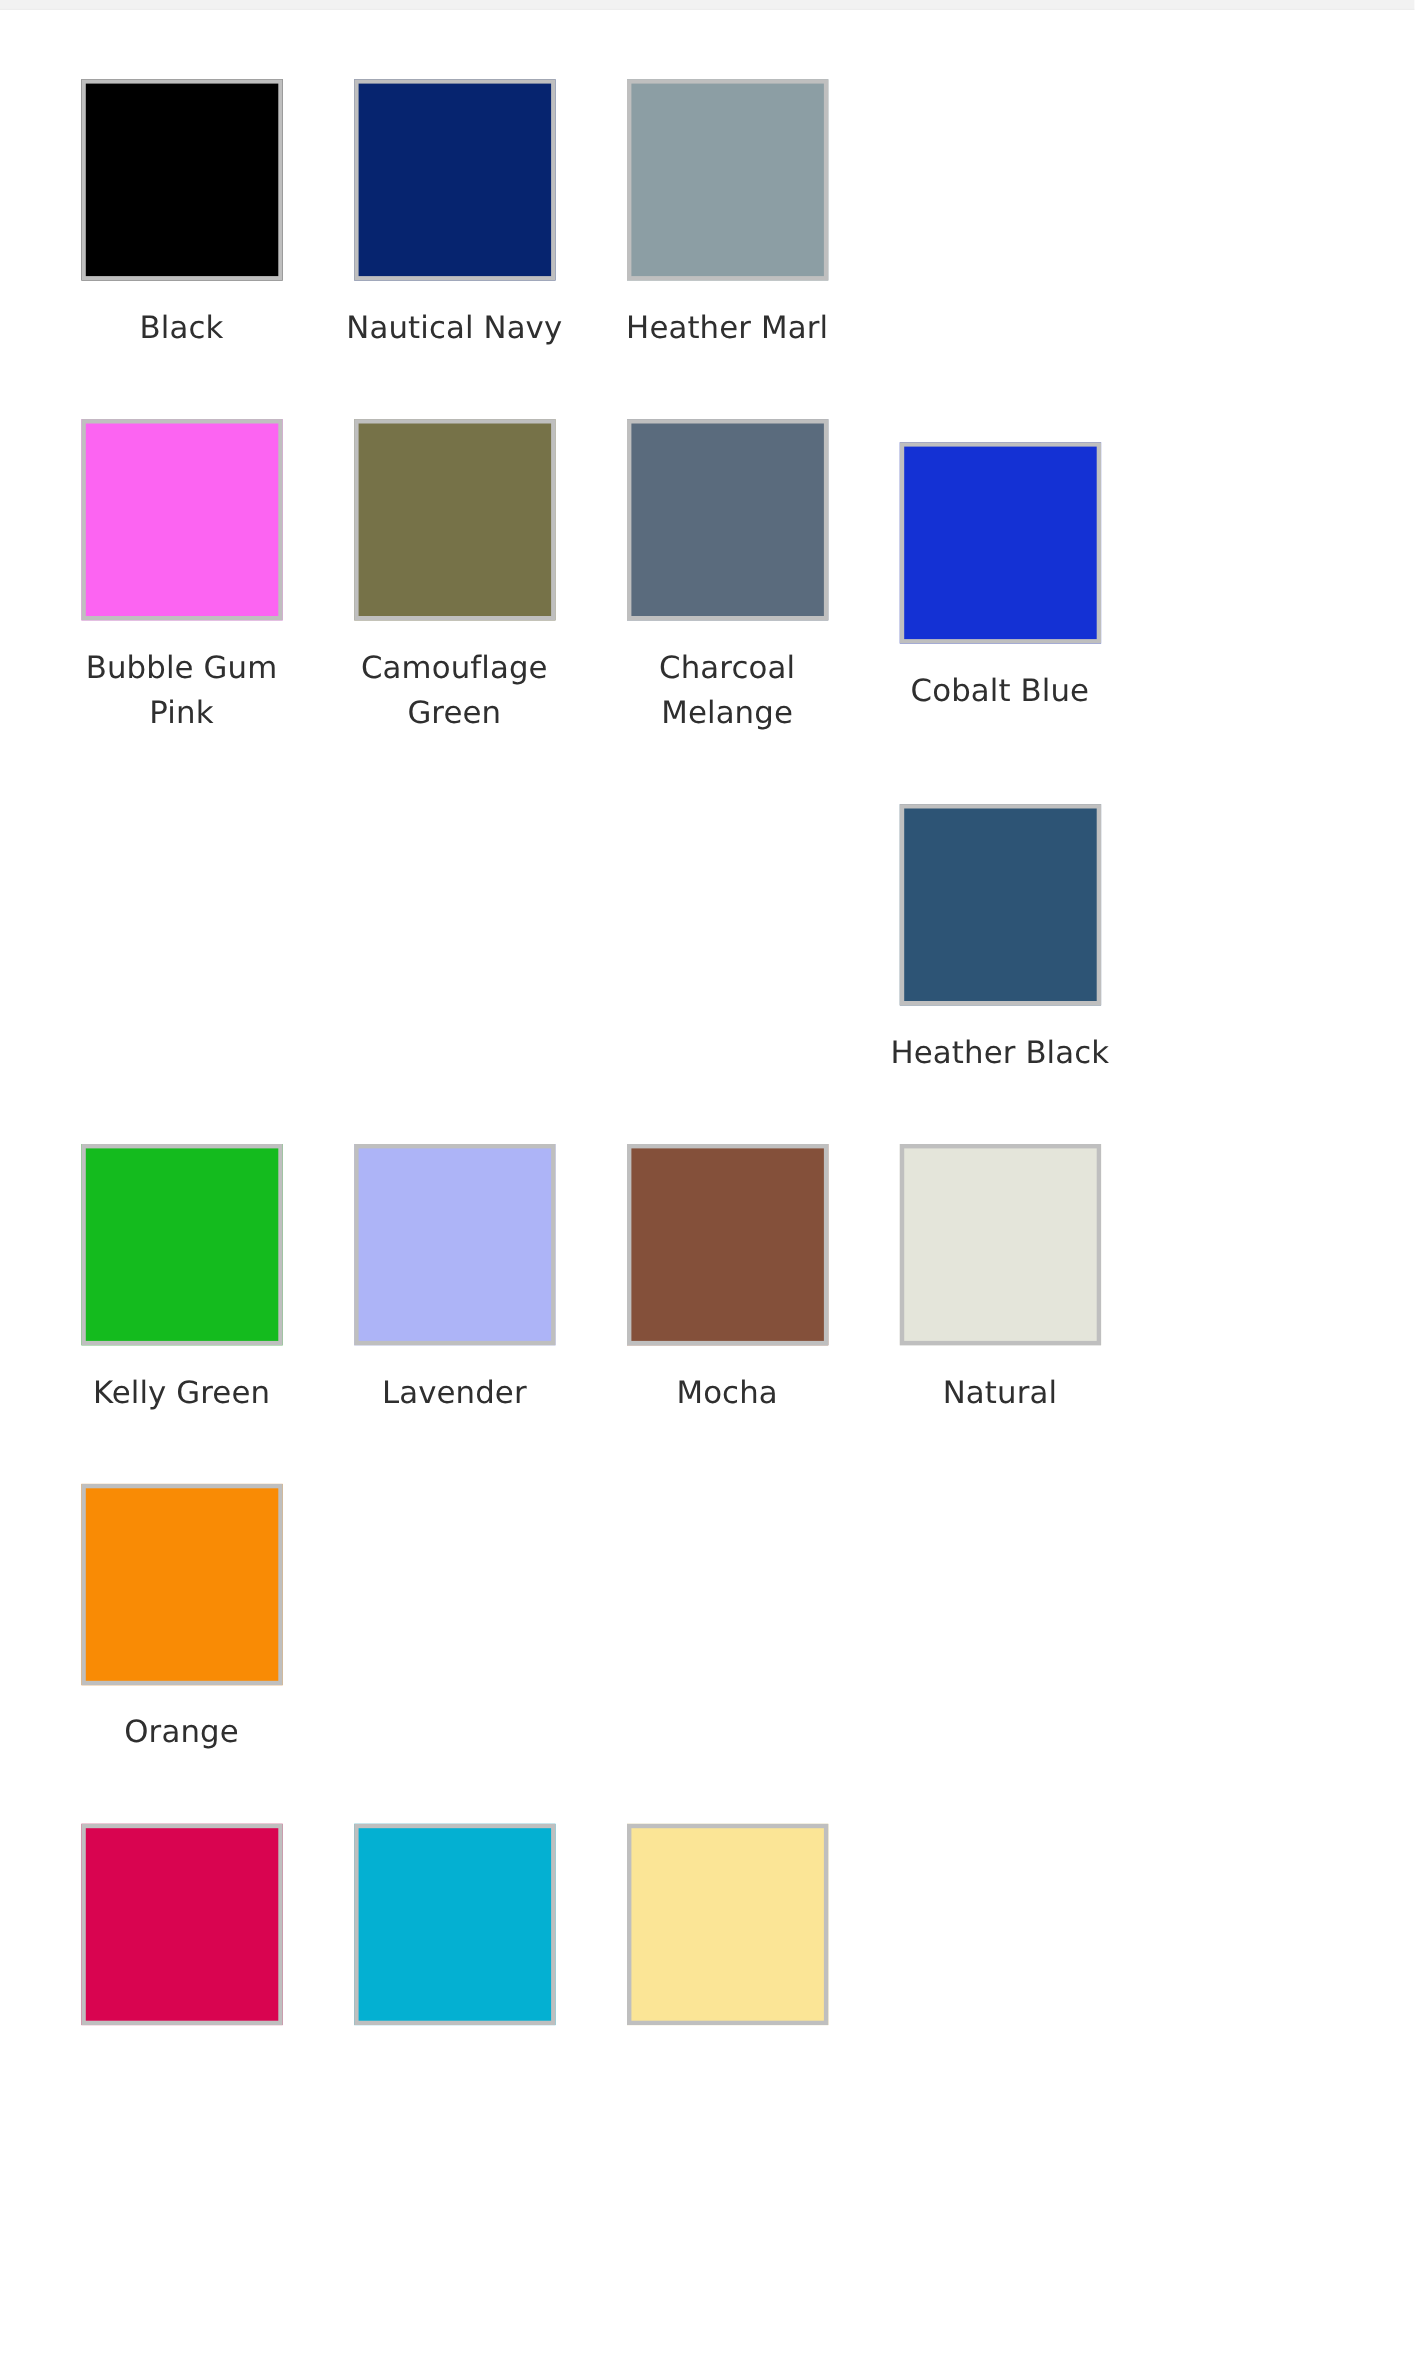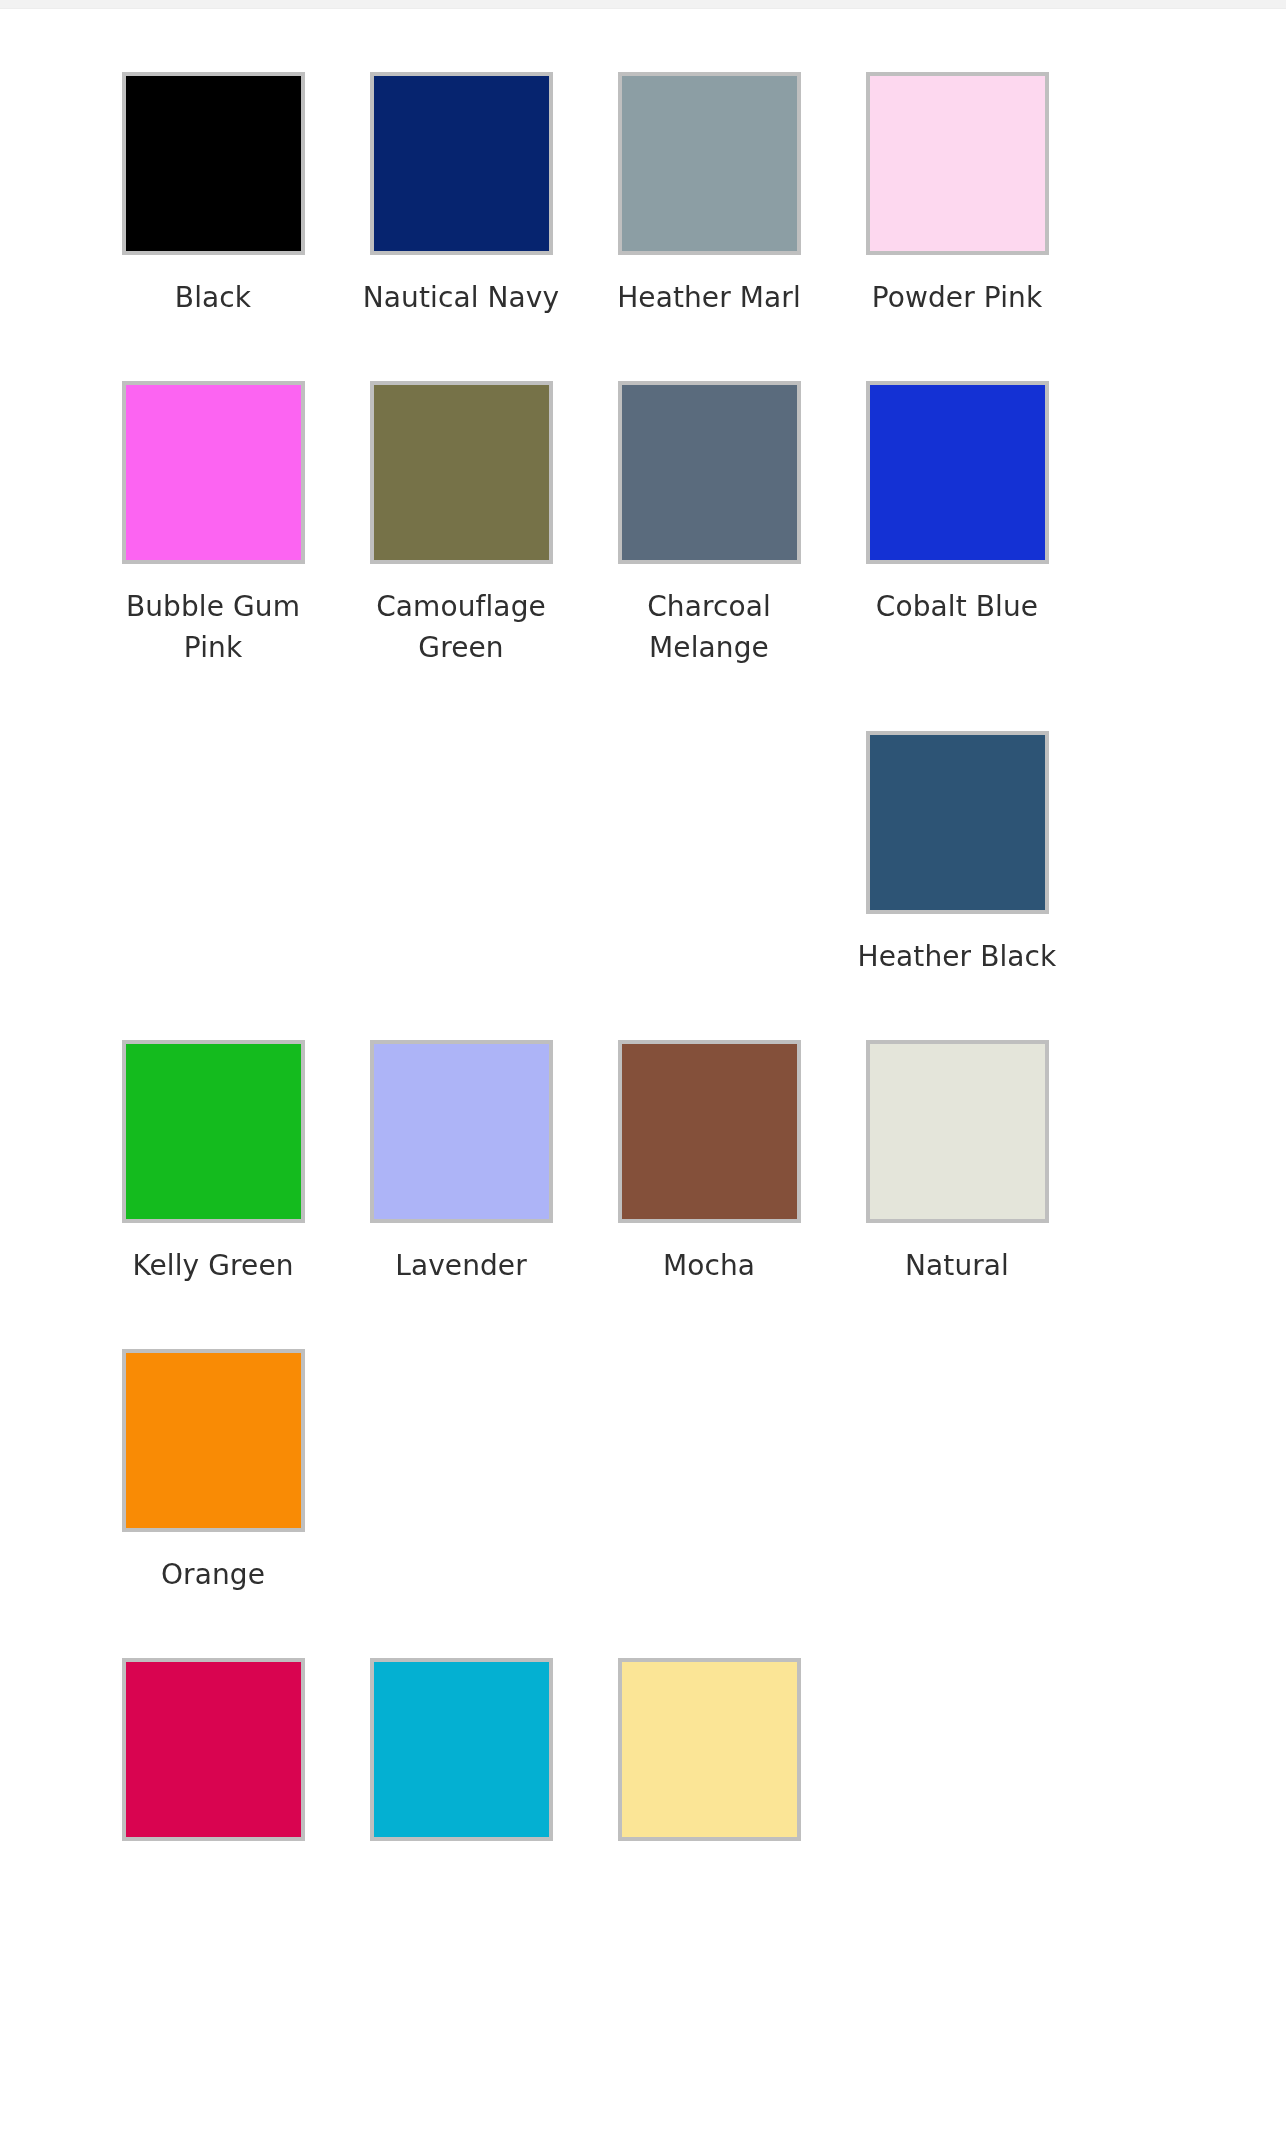--- a/index.html
+++ b/index.html
@@ -31,23 +31,22 @@
   .swatch-area {
     position: absolute;
     top: 9px;
     left: 0;
     width: 1286px;
   }
 
   .swatch-row {
     display: flex;
     flex-wrap: wrap;
-    align-items: flex-start;
+    align-items: center;
     padding-left: 41px;
-    margin-left: 48px;
   }
 
   .swatch-cell {
     width: 248px;
     display: flex;
     flex-direction: column;
     align-items: center;
     padding-top: 63px;
   }
 
@@ -94,26 +93,20 @@
         <div class="swatch-chip-wrap">
           <div class="swatch-chip" style="background: rgb(6, 36, 111); border-color: rgb(191, 191, 191);"></div>
         </div>
         <div class="swatch-label">Nautical Navy</div>
       </div>
       <div class="swatch-cell">
         <div class="swatch-chip-wrap">
           <div class="swatch-chip" style="background: rgb(140, 158, 164); border-color: rgb(191, 191, 191);"></div>
         </div>
         <div class="swatch-label">Heather Marl</div>
-      </div>
-      <div class="swatch-cell">
-        <div class="swatch-chip-wrap">
-          <div class="swatch-chip" style="background: rgb(253, 216, 239); border-color: rgb(191, 191, 191);"></div>
-        </div>
-        <div class="swatch-label">Powder Pink</div>
       </div>
     </div>
     <div class="swatch-row">
       <div class="swatch-cell">
         <div class="swatch-chip-wrap">
           <div class="swatch-chip" style="background: rgb(252, 100, 242); border-color: rgb(191, 191, 191);"></div>
         </div>
         <div class="swatch-label">Bubble Gum Pink</div>
       </div>
       <div class="swatch-cell">

